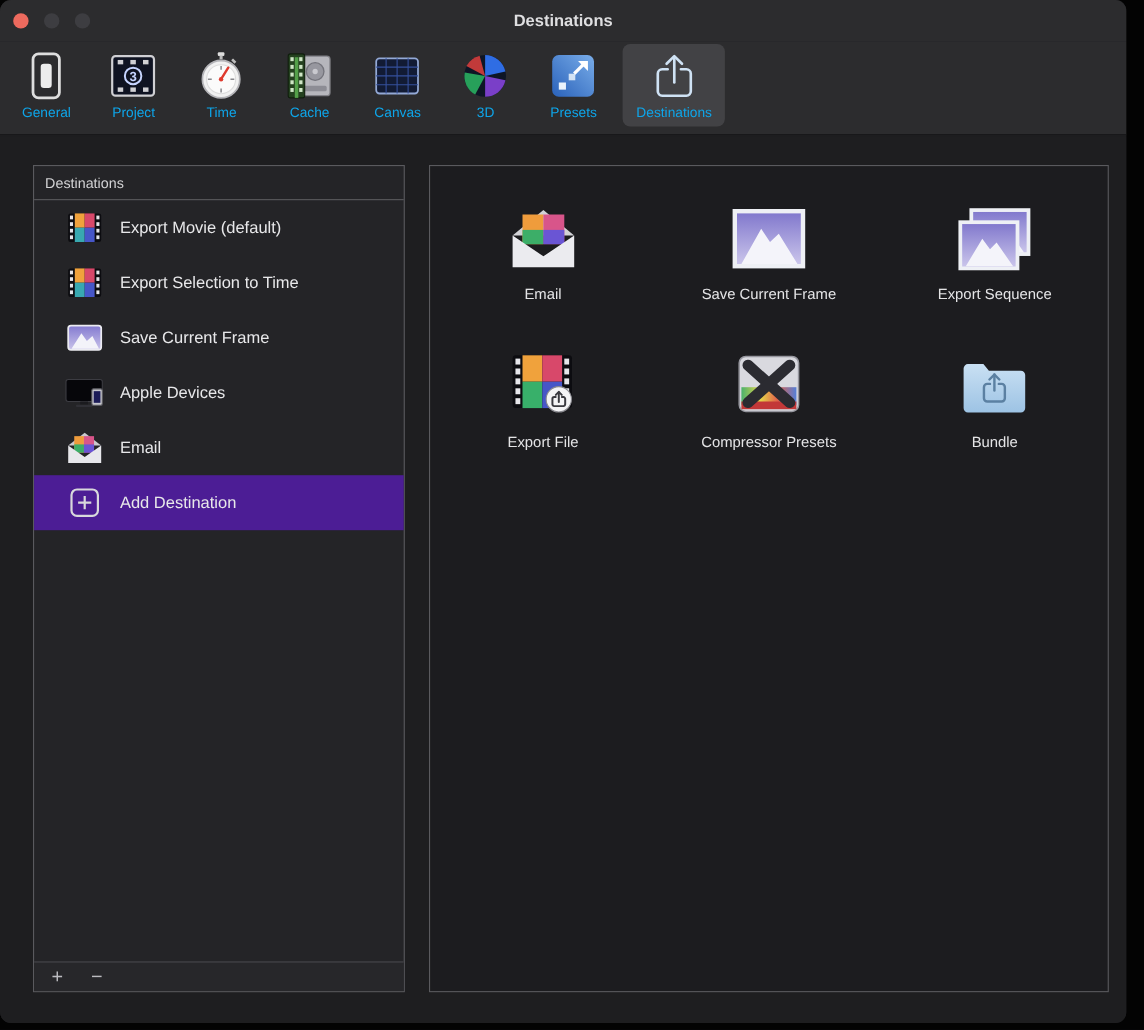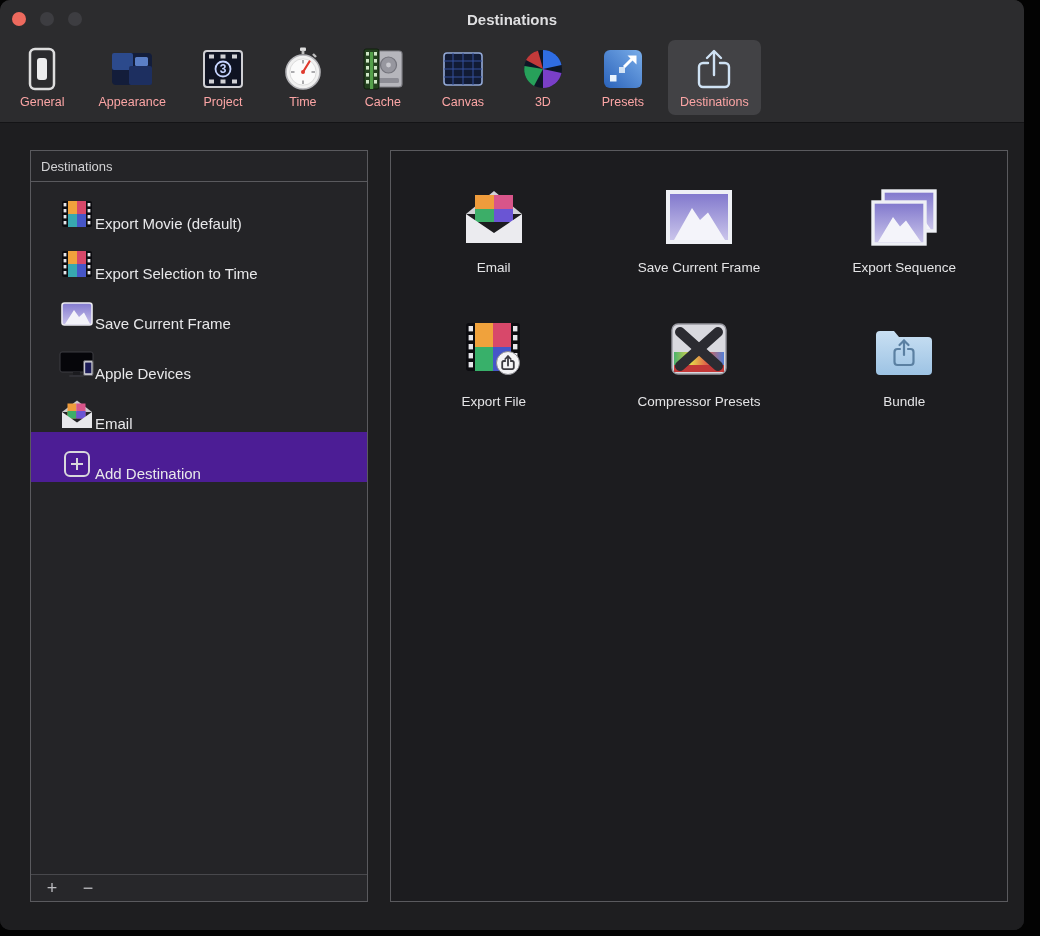--- a/index.html
+++ b/index.html
@@ -16,31 +16,31 @@
   .light.red { background:#ed6a5e; }
   .light.dim { background:#3d3d41; }
 
   .toolbar { position:absolute; left:0; top:38px; right:0; height:85px; background:#2c2c2e;
              border-bottom:1px solid #141416; display:flex; align-items:flex-start;
              padding:2px 0 0 8px; gap:10px; }
   .tb-item { display:flex; flex-direction:column; align-items:center; gap:2px;
              padding:5px 12px 6px; border-radius:7px; min-width:58px; cursor:default; }
   .tb-item.selected { background:#424245; }
   .tb-icon { height:48px; display:flex; align-items:center; justify-content:center; }
-  .tb-label { font-size:12.5px; color:#fca5a5; white-space:nowrap; }
+  .tb-label { font-size:12.5px; color:#0ea5e9; white-space:nowrap; }
 
   
   .content { position:absolute; left:0; top:124px; right:0; bottom:0; background:#1e1e20; }
 
   .sidebar { position:absolute; left:30px; top:26px; width:338px; height:752px;
              background:#242427; border:1px solid #5a5a5e; display:flex; flex-direction:column; }
   .sb-header { height:31px; flex:0 0 31px; border-bottom:1px solid #5a5a5e; display:flex;
                align-items:center; padding-left:10px; font-size:13px; color:#d2d2d4; }
-  .sb-row { height:50px; flex:0 0 50px; display:flex; align-items:flex-end;
-            padding-left:28px; gap:0; }
+  .sb-row { height:50px; flex:0 0 50px; display:flex; align-items:center;
+            padding-left:28px; gap:14px; }
   .sb-row.selected { background:#4c1d95; }
   .sb-icon { width:36px; height:36px; display:flex; align-items:center; justify-content:center; }
   .sb-label { font-size:15px; color:#e8e8ea; }
   .sb-filler { flex:1; }
   .sb-bottom { flex:0 0 27px; border-top:1px solid #48484c; background:#27272a;
                display:flex; align-items:center; padding-left:12px; gap:18px; }
   .sb-btn { color:#bcbcc0; font-size:18px; line-height:20px; width:18px; text-align:center; cursor:default; }
 
   .main-panel { position:absolute; left:390px; top:26px; width:618px; height:752px;
                 background:#1c1c1f; border:1px solid #5a5a5e; }
@@ -68,31 +68,20 @@
     <div class="tb-item">
       <span class="tb-icon">
         <svg width="34" height="46" viewBox="0 0 34 46">
           <rect x="5" y="3" width="24" height="40" rx="5" fill="none" stroke="#dedede" stroke-width="2.5"></rect>
           <rect x="12" y="12" width="10" height="22" rx="3" fill="#ededed"></rect>
         </svg>
       </span>
       <span class="tb-label">General</span>
     </div>
 
-    <div class="tb-item">
-      <span class="tb-icon">
-        <svg width="46" height="46" viewBox="0 0 46 46">
-          <rect x="3" y="7" width="40" height="32" rx="4" fill="#131d3a"></rect>
-          <rect x="3" y="7" width="21" height="17" rx="2" fill="#2c4a8c"></rect>
-          <rect x="26" y="11" width="13" height="9" rx="1.5" fill="#5b7fc6"></rect>
-          <rect x="20" y="20" width="23" height="19" rx="2" fill="#1d2f60"></rect>
-        </svg>
-      </span>
-      <span class="tb-label">Appearance</span>
-    </div>
 
     <div class="tb-item">
       <span class="tb-icon">
         <svg width="46" height="46" viewBox="0 0 46 46">
           <rect x="4" y="5" width="38" height="36" rx="3" fill="#0f1322" stroke="#d0d0d4" stroke-width="2"></rect>
           <g fill="#d0d0d4">
             <rect x="9" y="8.5" width="5" height="4"></rect>
               <rect x="20.5" y="8.5" width="5" height="4"></rect>
               <rect x="32" y="8.5" width="5" height="4"></rect>
             <rect x="9" y="33.5" width="5" height="4"></rect>

